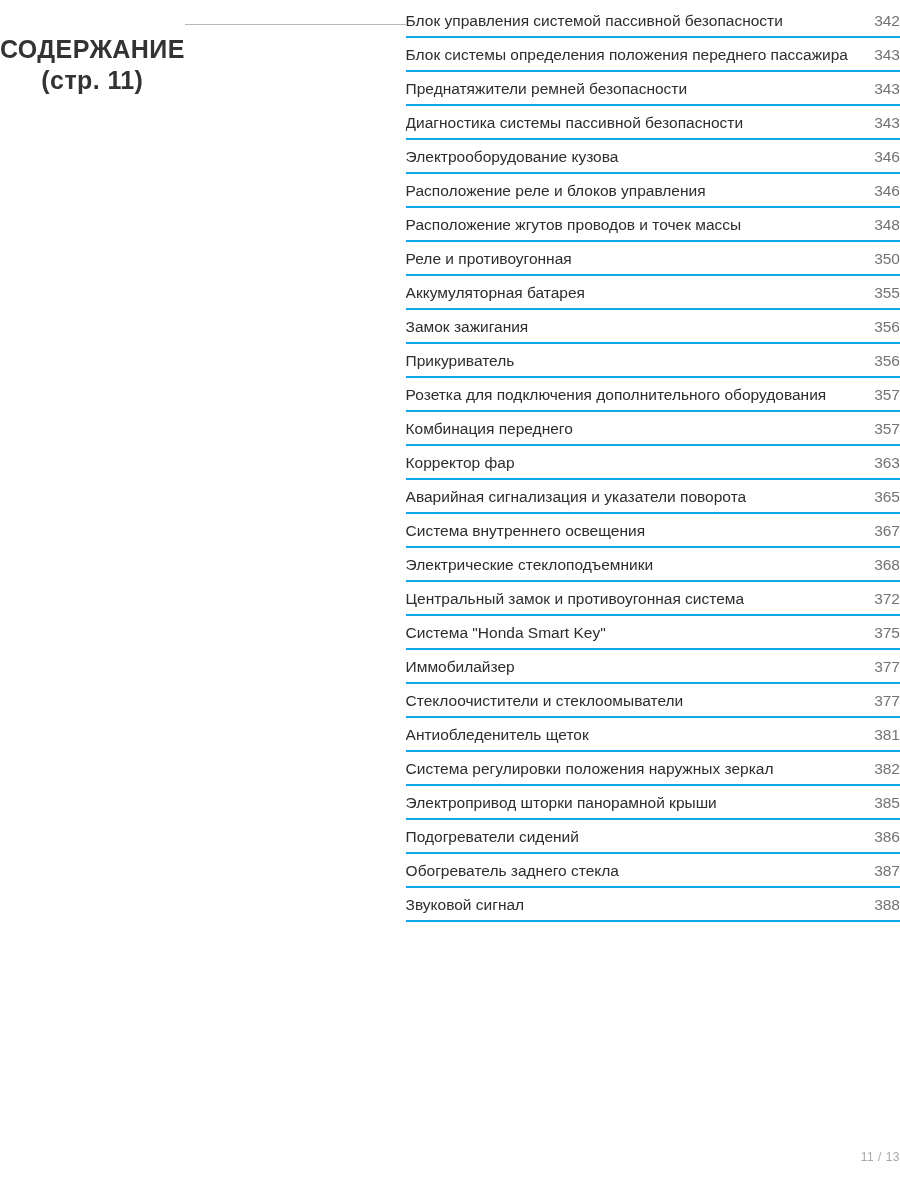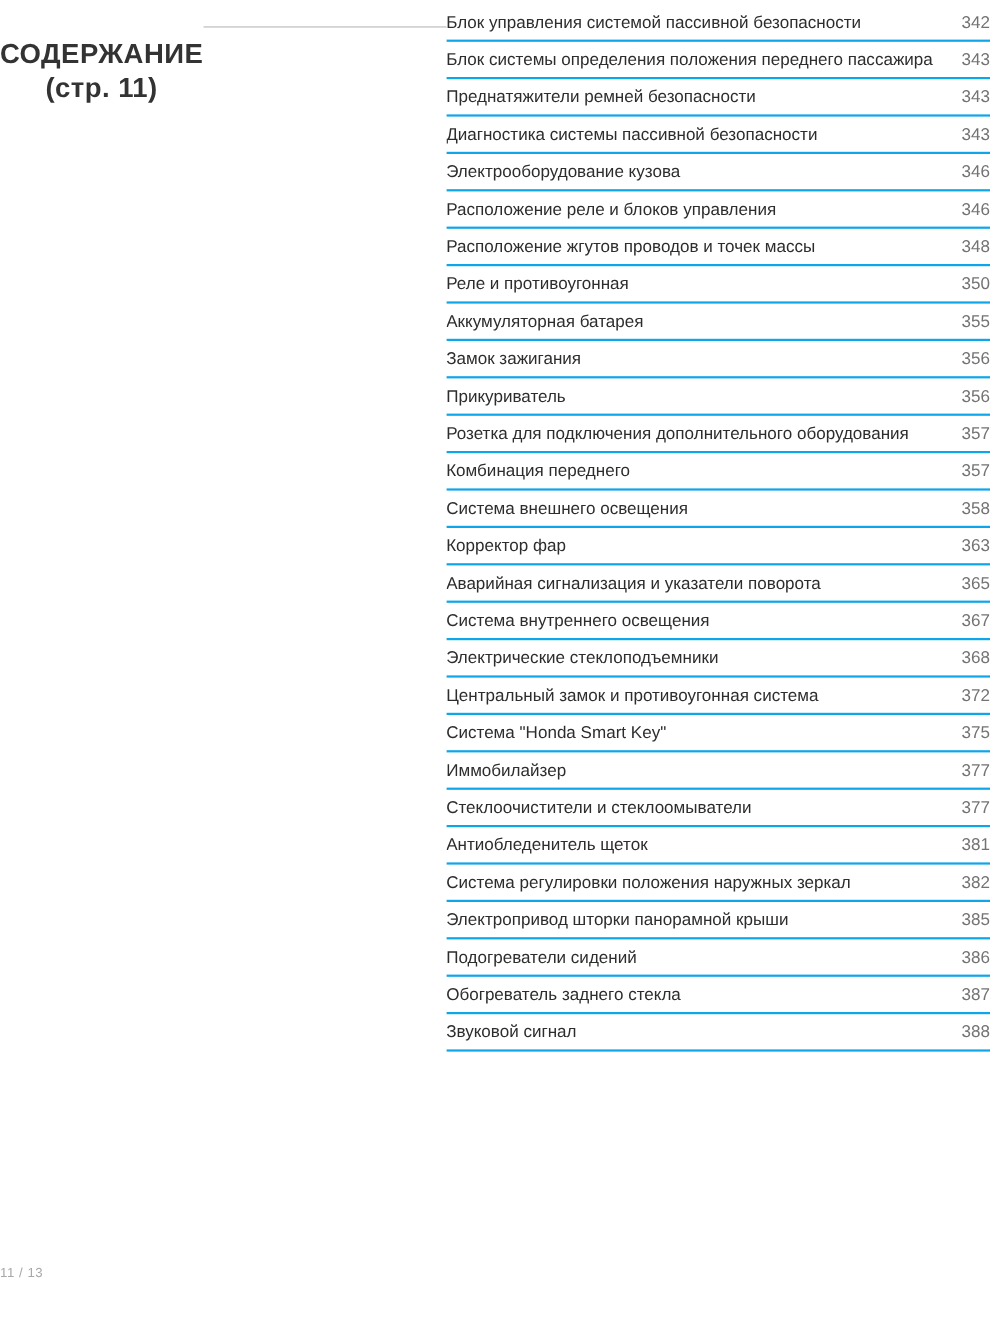--- a/index.html
+++ b/index.html
@@ -68,21 +68,21 @@
     flex: 0 0 auto;
     text-align: right;
     min-width: 34px;
     font-variant-numeric: tabular-nums;
   }
   .footer {
     position: absolute;
     left: 0;
     right: 0;
     bottom: 36px;
-    text-align: left;
+    text-align: right;
     font-size: 12px;
     color: #a8a8a8;
     letter-spacing: 0.5px;
   }
 </style>
 </head>
 <body>
 
 <div class="page">
 
@@ -137,24 +137,20 @@
       </div>
       <div class="toc-row">
         <span class="toc-title">Розетка для подключения дополнительного оборудования</span>
         <span class="toc-page">357</span>
       </div>
       <div class="toc-row">
         <span class="toc-title">Комбинация переднего</span>
         <span class="toc-page">357</span>
       </div>
       <div class="toc-row">
-        <span class="toc-title">Система внешнего освещения</span>
-        <span class="toc-page">358</span>
-      </div>
-      <div class="toc-row">
         <span class="toc-title">Корректор фар</span>
         <span class="toc-page">363</span>
       </div>
       <div class="toc-row">
         <span class="toc-title">Аварийная сигнализация и указатели поворота</span>
         <span class="toc-page">365</span>
       </div>
       <div class="toc-row">
         <span class="toc-title">Система внутреннего освещения</span>
         <span class="toc-page">367</span>

